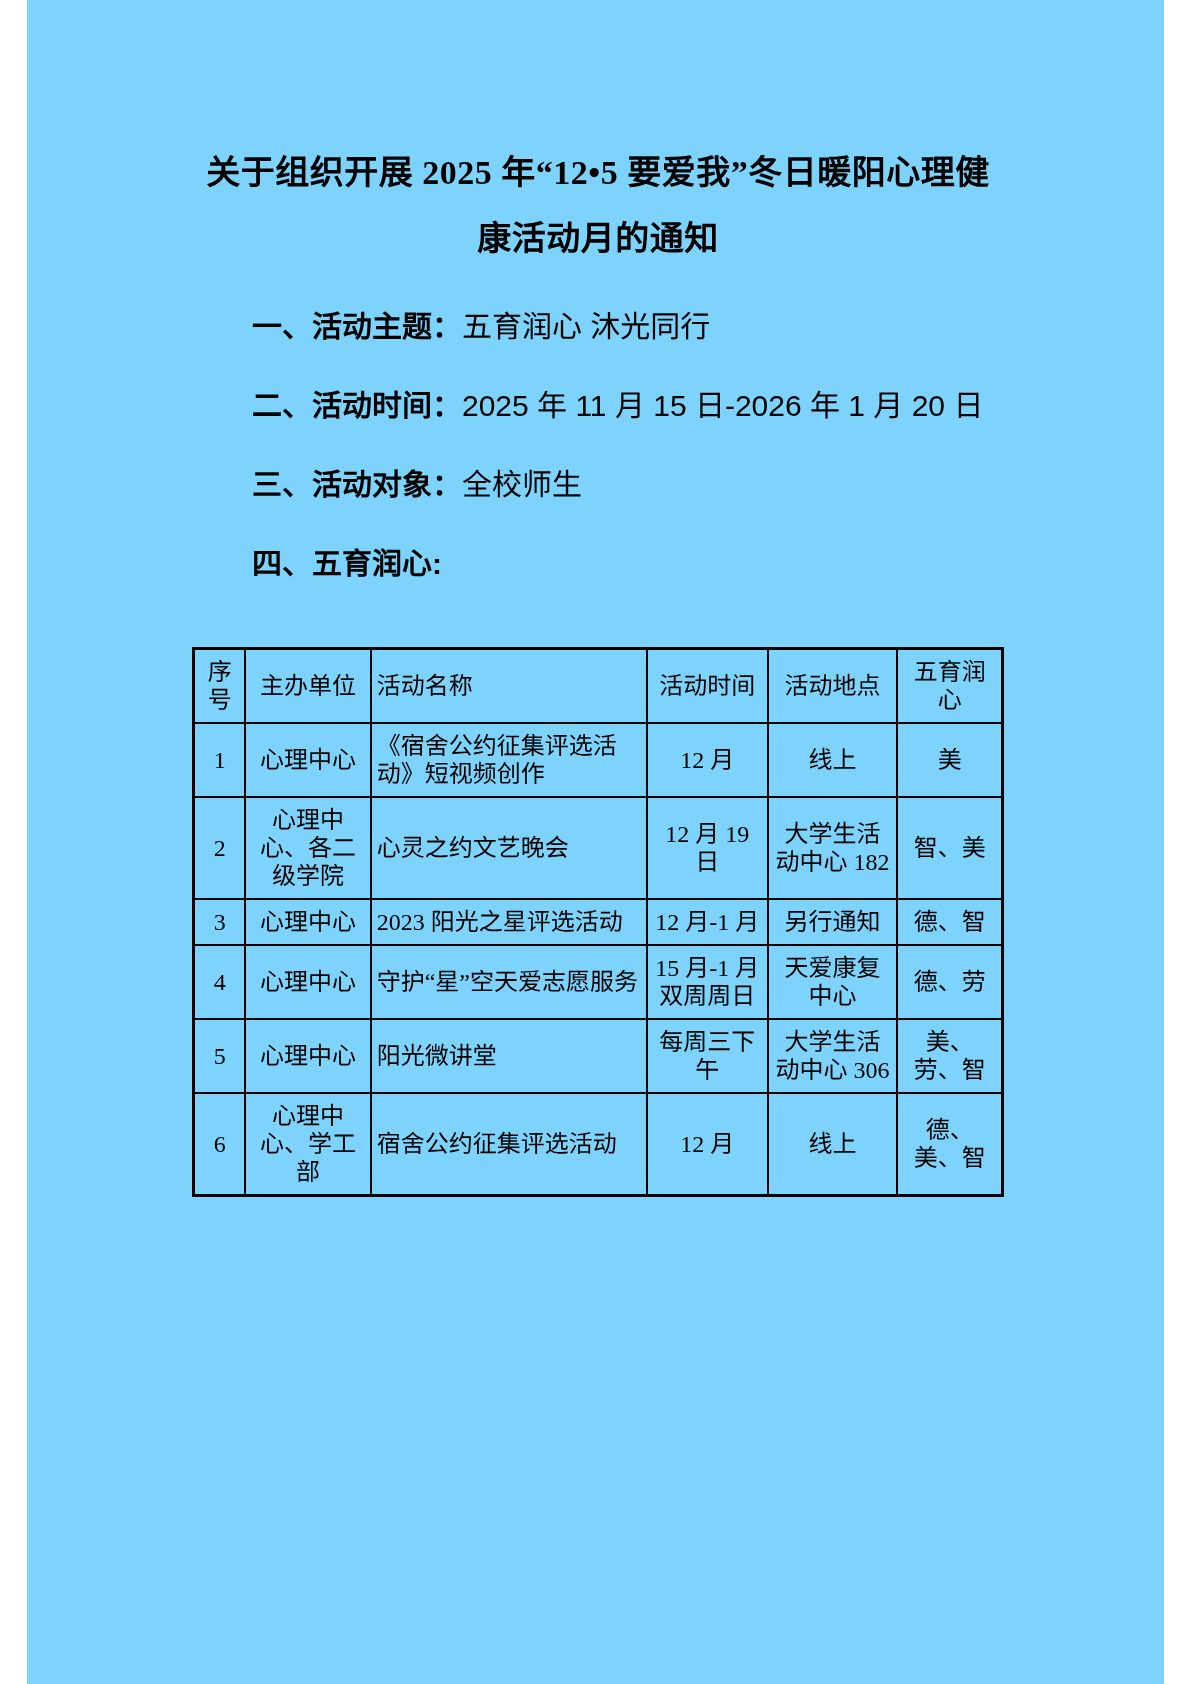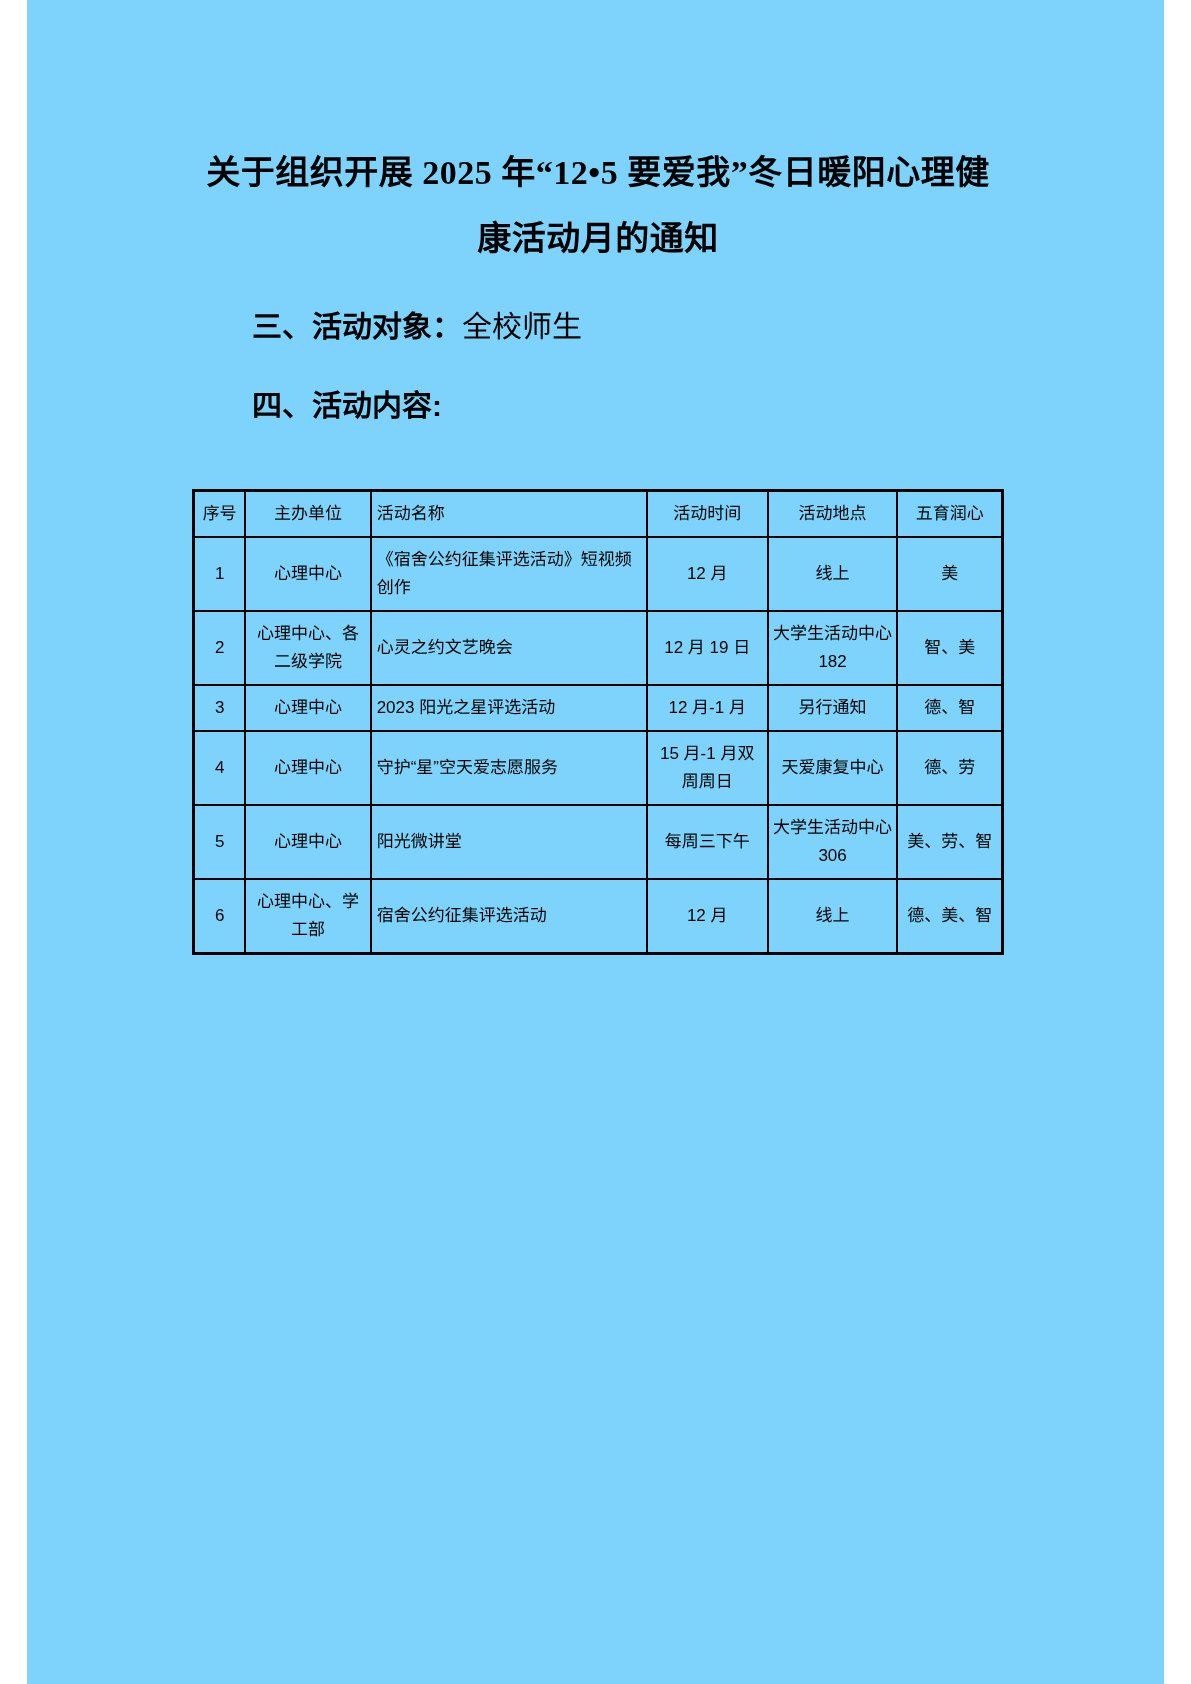--- a/index.html
+++ b/index.html
@@ -41,22 +41,22 @@
     padding-left: 2em;
   }
   .section-heading .sec-label {
     font-weight: 700;
   }
   .activity-table {
     width: 100%;
     margin-top: 54px;
     border-collapse: collapse;
     table-layout: fixed;
-    font-family: Liberation Sans, sans-serif;
-    font-size: 17px;
+    font-family: Liberation Serif, serif;
+    font-size: 24px;
   }
   .activity-table th,
   .activity-table td {
     border: 2px solid #000000;
     padding: 8px 4px;
     text-align: center;
     vertical-align: middle;
     font-weight: 400;
     line-height: 28px;
     word-break: break-all;
@@ -69,28 +69,34 @@
   .activity-table { border: 3px solid #000; }
 </style>
 </head>
 <body>
 
 <div class="page">
 
   <h1 class="doc-title">关于组织开展 2025 年“12•5 要爱我”冬日暖阳心理健康活动月的通知</h1>
 
 
+  <p class="section-heading">
+    <span class="sec-label">一、活动主题：</span><span>五育润心 沐光同行</span>
+  </p>
 
+  <p class="section-heading">
+    <span class="sec-label">二、活动时间：</span><span>2025 年 11 月 15 日-2026 年 1 月 20 日</span>
+  </p>
 
   <p class="section-heading">
     <span class="sec-label">三、活动对象：</span><span>全校师生</span>
   </p>
 
   <p class="section-heading">
-    <span class="sec-label">四、活动内容:</span><span></span>
+    <span class="sec-label">四、五育润心:</span><span></span>
   </p>
 
   <table class="activity-table">
   <colgroup>
         <col style="width: 6.4%;">
         <col style="width: 15.5%;">
         <col style="width: 34.1%;">
         <col style="width: 15%;">
         <col style="width: 16%;">
         <col style="width: 13%;">

